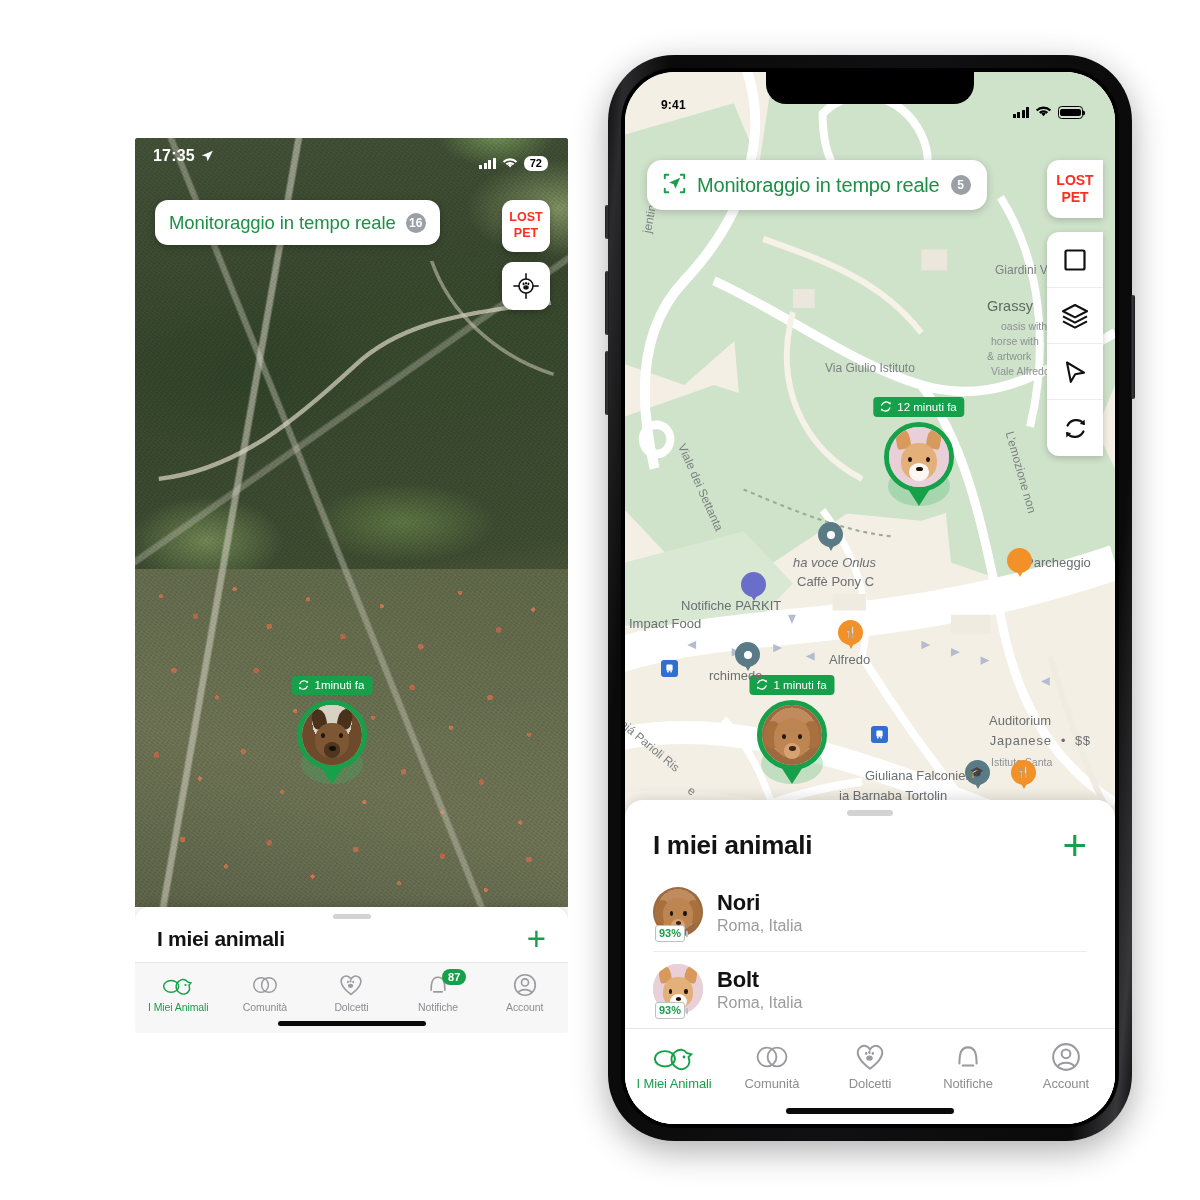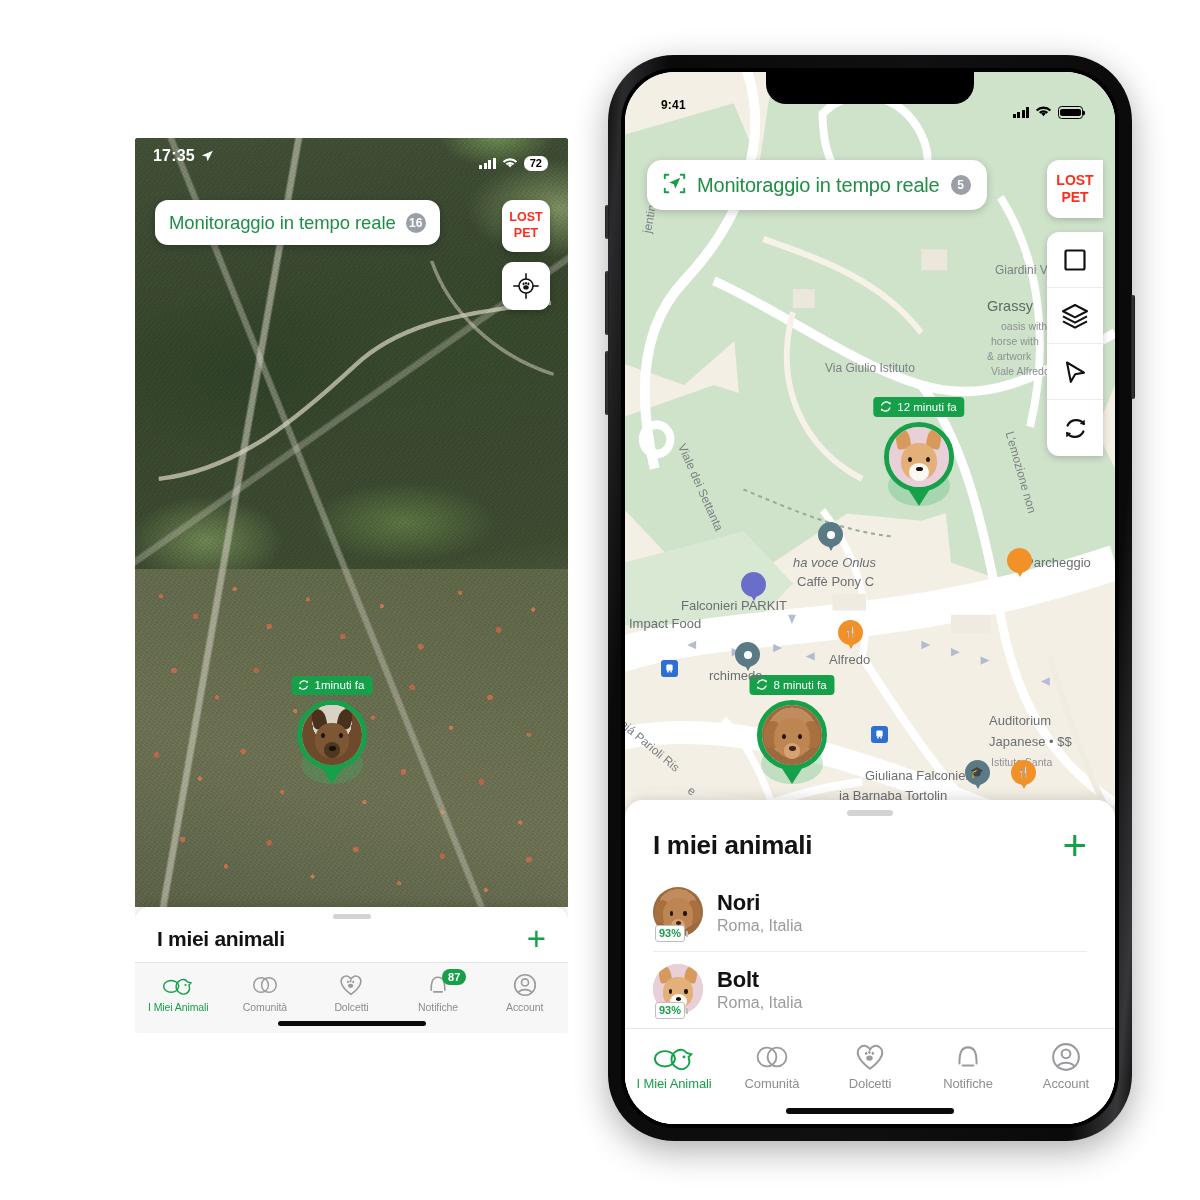--- a/index.html
+++ b/index.html
@@ -603,27 +603,27 @@
           <div class="mlabel sub" style="left:362px; top:278px;">&amp; artwork</div>
           <div class="mlabel sub" style="left:366px; top:293px;">Viale Alfredo Candida</div>
           <div class="mlabel road" style="left:370px; top:192px;">Giardini Vill</div>
           <div class="mlabel road" style="left:16px; top:160px; transform:rotate(-80deg); transform-origin:left top;">jentina</div>
           <div class="mlabel road" style="left:200px; top:290px;">Via Giulio Istituto</div>
           <div class="mlabel road" style="left:62px; top:370px; transform:rotate(66deg); transform-origin:left top;">Viale dei Settanta</div>
           <div class="mlabel road" style="left:390px; top:358px; transform:rotate(74deg); transform-origin:left top;">L'emozione non</div>
           <div class="mlabel" style="left:168px; top:484px;font-style:italic;">ha voce Onlus</div>
           <div class="mlabel" style="left:172px; top:503px;">Caffè Pony C</div>
           <div class="mlabel" style="left:400px; top:484px;">Parcheggio</div>
-          <div class="mlabel" style="left:56px; top:527px;">Falconieri PARKIT</div>
+          <div class="mlabel" style="left:56px; top:527px;">Notifiche PARKIT</div>
           <div class="mlabel" style="left:4px; top:545px;">Impact Food</div>
           <div class="mlabel" style="left:204px; top:581px;">Alfredo</div>
           <div class="mlabel" style="left:84px; top:597px;">rchimede</div>
           <div class="mlabel road" style="left:-6px; top:640px; transform:rotate(40deg); transform-origin:left top;">Jinjá Parioli Ris</div>
           <div class="mlabel" style="left:364px; top:642px;">Auditorium</div>
-          <div class="mlabel" style="left:364px; top:663px;">Japanese • $$</div>
+          <div class="mlabel" style="left:364px; top:663px;font-family:Liberation Mono, monospace;">Japanese • $$</div>
           <div class="mlabel sub" style="left:366px; top:684px;">Istituto Santa</div>
           <div class="mlabel" style="left:240px; top:697px;">Giuliana Falconieri</div>
           <div class="mlabel" style="left:214px; top:717px;">ia Barnaba Tortolin</div>
           <div class="mlabel road" style="left:68px; top:712px; transform:rotate(38deg); transform-origin:left top;">e</div>
           <div class="mlabel road" style="left:6px; top:486px;"></div>
 
           
           <div class="mpin" style="left:193px; top:450px;">
             <div class="pt" style="background:#5a7a86; color:#5a7a86; border-radius:50% 50% 50% 50%;">
               <span style="width:8px;height:8px;border-radius:50%;background:#fff;display:block"></span>
@@ -702,21 +702,21 @@
 
           
           <div class="petpin" style="left:132px; top:628px;">
             <div class="tstamp">
               <svg width="13" height="13" viewBox="0 0 24 24">
                 <path d="M20 7 a9 9 0 0 0-15.5 2.4" fill="none" stroke="#fff" stroke-width="2.4" stroke-linecap="round"></path>
                 <path d="M20.5 3.2 L20.8 7.6 L16.6 7.2 Z" fill="#fff"></path>
                 <path d="M4 17 a9 9 0 0 0 15.5-2.4" fill="none" stroke="#fff" stroke-width="2.4" stroke-linecap="round"></path>
                 <path d="M3.5 20.8 L3.2 16.4 L7.4 16.8 Z" fill="#fff"></path>
               </svg>
-              <span>8 minuti fa</span>
+              <span>1 minuti fa</span>
             </div>
             <div class="halo"></div>
             <div class="pin-body">
               <div class="pin-tail"></div>
               <div class="pin-circle">
                 <div class="dog poodle">
                   <span class="ear l"></span>
                     <span class="ear r"></span>
                   <span class="head"></span>
                     <span class="snout"></span>

